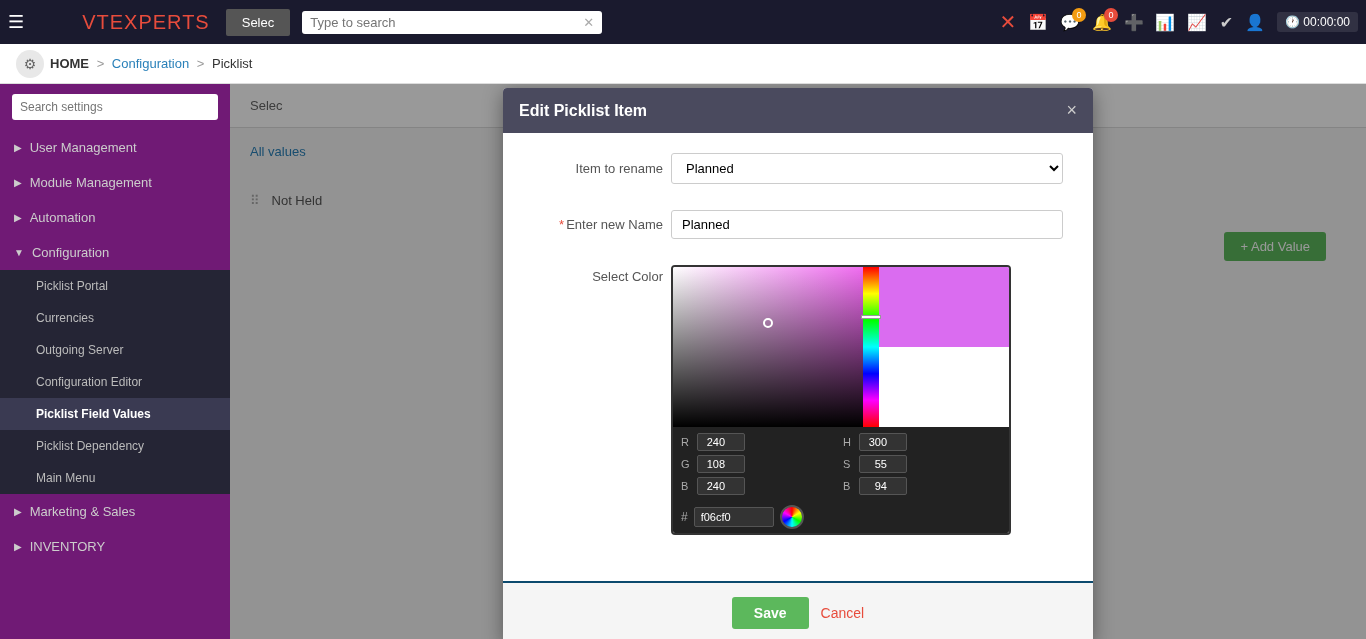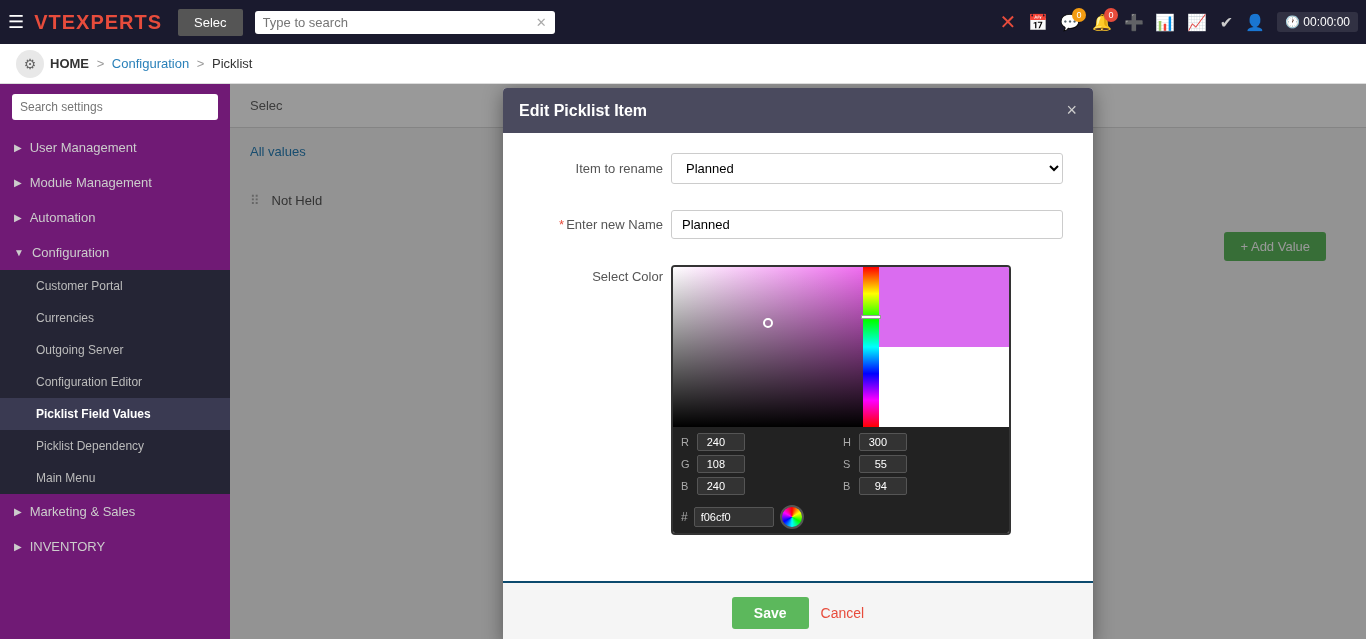--- a/index.html
+++ b/index.html
@@ -3,21 +3,21 @@
   <meta charset="utf-8">
   <style>
     * { box-sizing: border-box; margin: 0; padding: 0; }
     body { font-family: Arial, sans-serif; font-size: 13px; background: #f0f0f0; overflow: hidden; width: 1366px; height: 639px; }
 
     
     .navbar {
       display: flex; align-items: center; background: #1a1a2e; height: 44px; padding: 0 8px; position: relative; z-index: 10;
     }
     .navbar-menu-icon { color: #fff; font-size: 18px; margin-right: 10px; cursor: pointer; }
-    .navbar-logo { color: #fff; font-size: 20px; font-weight: bold; margin-right: 16px; letter-spacing: 1px; }
+    .navbar-logo { color: #fff; font-size: 20px; font-weight: normal; margin-right: 16px; letter-spacing: 1px; margin-left: 48px; }
     .navbar-logo span { color: #e74c3c; }
     .navbar-menu-btn { background: #555; color: #fff; border: none; padding: 6px 16px; font-size: 13px; cursor: pointer; border-radius: 2px; margin-right: 12px; }
     .navbar-search { display: flex; align-items: center; background: #fff; border-radius: 3px; padding: 4px 8px; flex: 1; max-width: 300px; }
     .navbar-search input { border: none; outline: none; font-size: 13px; width: 100%; color: #999; }
     .navbar-icons { display: flex; align-items: center; margin-left: auto; gap: 12px; }
     .navbar-icon { color: #ccc; font-size: 16px; cursor: pointer; position: relative; }
     .badge { position: absolute; top: -5px; right: -6px; background: #e74c3c; color: #fff; border-radius: 50%; font-size: 9px; width: 14px; height: 14px; display: flex; align-items: center; justify-content: center; }
     .badge-orange { background: #f39c12; }
     .timer-display { color: #fff; font-size: 12px; background: rgba(255,255,255,0.1); padding: 3px 8px; border-radius: 3px; }
 
@@ -197,21 +197,21 @@
         <span>Automation</span>
       </div>
     </div>
 
     <div class="sidebar-section">
       <div class="sidebar-item-group">
         <span class="sidebar-arrow">▼</span>
         <span>Configuration</span>
       </div>
       <div class="sidebar-sub">
-        <div class="sidebar-sub-item">Customer Portal</div>
+        <div class="sidebar-sub-item">Picklist Portal</div>
         <div class="sidebar-sub-item">Currencies</div>
         <div class="sidebar-sub-item">Outgoing Server</div>
         <div class="sidebar-sub-item">Configuration Editor</div>
         <div class="sidebar-sub-item active">Picklist Field Values</div>
         <div class="sidebar-sub-item">Picklist Dependency</div>
         <div class="sidebar-sub-item">Main Menu</div>
       </div>
     </div>
 
     <div class="sidebar-section">

